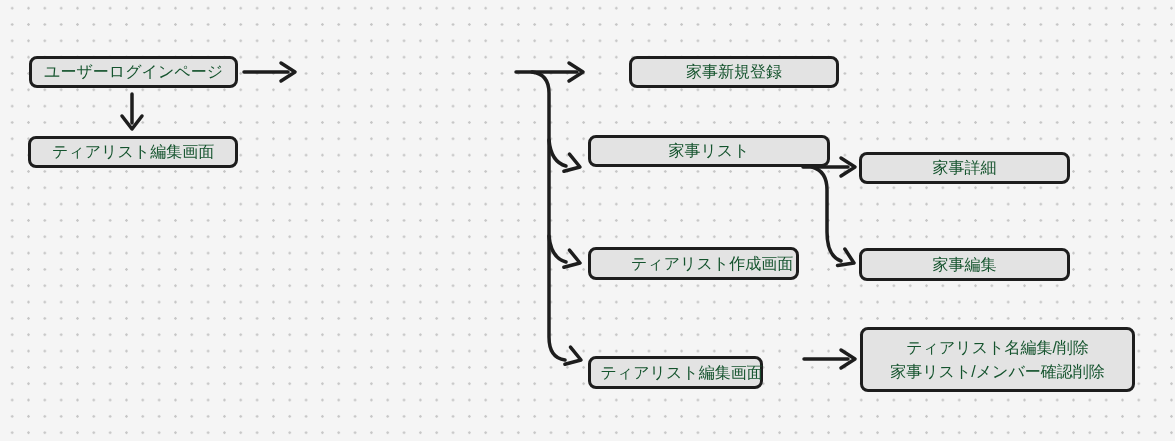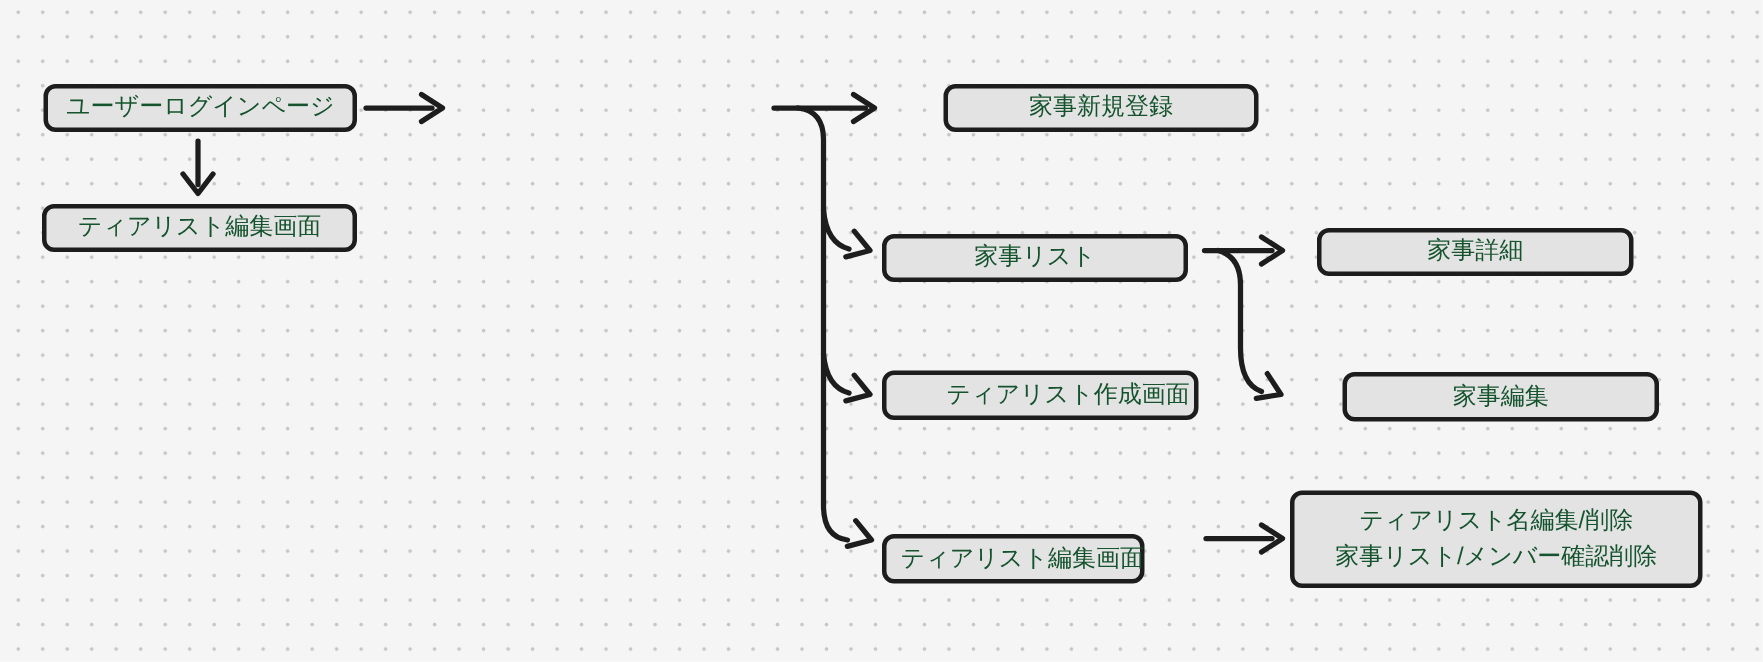--- a/index.html
+++ b/index.html
@@ -46,25 +46,25 @@
     font-size: 16px;
     line-height: 24px;
     white-space: nowrap;
     text-align: center;
   }
   
   .n-login        { left: 29px;  top: 56px;  width: 209px; height: 32px; }
   .n-signup       { left: 28px;  top: 136px; width: 210px; height: 32px; }
   .n-dashboard    { left: 301px; top: 56px;  width: 210px; height: 32px; }
   .n-kaji-new     { left: 584px; top: 56px;  width: 210px; height: 32px; margin-left: 45px; }
-  .n-kaji-list    { left: 588px; top: 156px; width: 204px; height: 32px; }
+  .n-kaji-list    { left: 588px; top: 135px; width: 242px; height: 32px; }
   .n-tier-create  { left: 588px; top: 247px; width: 211px; height: 33px; padding-left: 37px; }
   .n-tier-edit    { left: 588px; top: 356px; width: 175px; height: 33px; padding-left: 12px; }
-  .n-kaji-detail  { left: 878px; top: 152px; width: 211px; height: 32px; }
-  .n-kaji-edit    { left: 859px; top: 248px; width: 211px; height: 33px; margin-left: 36px; }
+  .n-kaji-detail  { left: 859px; top: 152px; width: 211px; height: 32px; }
+  .n-kaji-edit    { left: 859px; top: 248px; width: 211px; height: 33px; }
   .n-tier-detail  { left: 860px; top: 327px; width: 275px; height: 65px; align-items: center; }
 </style>
 </head>
 <body>
 
 <div class="canvas">
 
   <svg class="edges-layer" viewBox="0 0 1175 441" xmlns="http://www.w3.org/2000/svg">
 
     <g>

